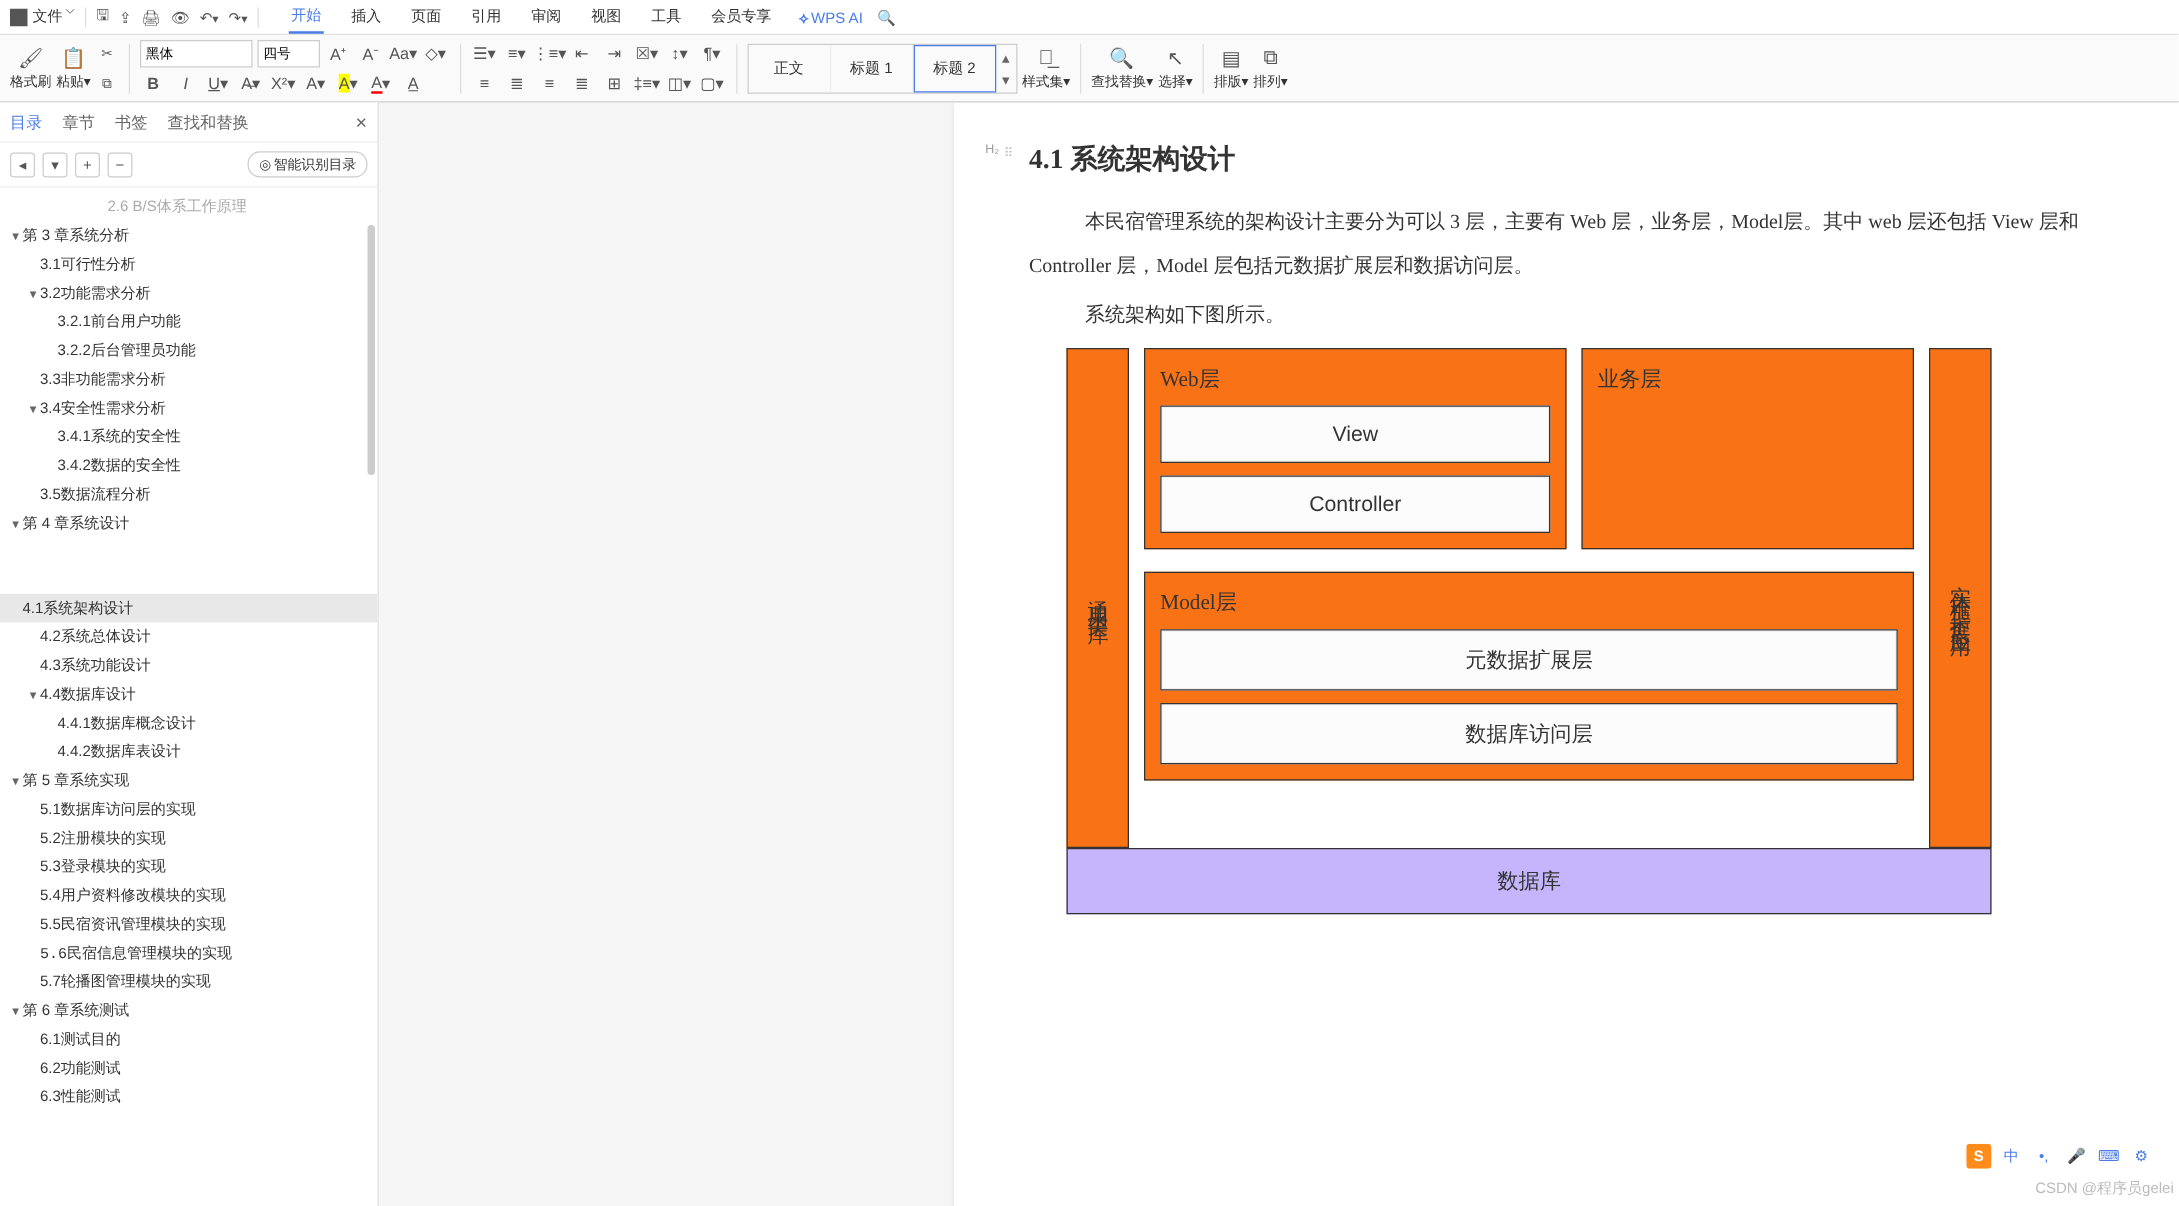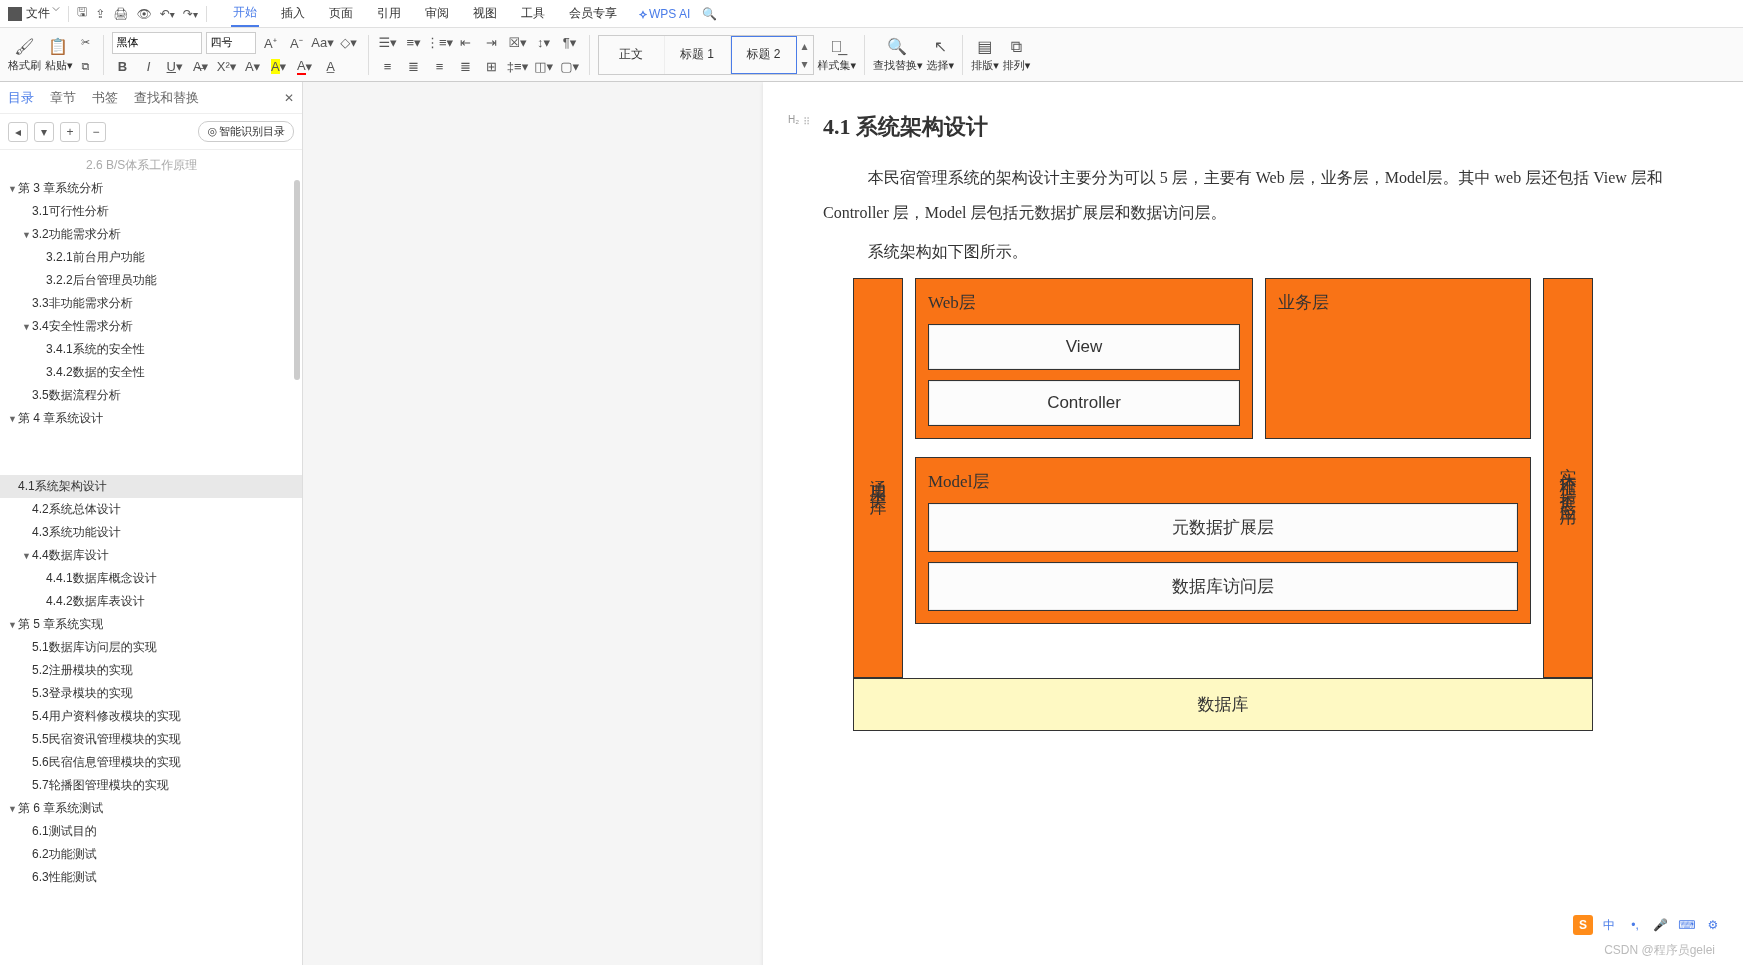--- a/index.html
+++ b/index.html
@@ -66,24 +66,24 @@
 
 
 .arch-diagram { margin: 8px 0 0 30px; position: relative; width: 740px; }
 .arch-row { display: flex; gap: 12px; }
 .arch-box { border: 1px solid #333; background: #f97316; display: flex; flex-direction: column; align-items: center; padding: 12px; }
 .arch-box.vert { writing-mode: vertical-rl; text-orientation: upright; justify-content: center; font-size: 17px; padding: 20px 6px; letter-spacing: 6px; }
 .arch-label { font-size: 17px; align-self: flex-start; margin-bottom: 10px; font-family: "Microsoft YaHei"; }
 .arch-inner { border: 1px solid #333; background: #fcfcfc; width: 100%; text-align: center; padding: 12px 0; font-size: 17px; margin-bottom: 10px; box-shadow: inset 0 0 0 1px #eee; }
 .arch-inner:last-child { margin-bottom: 0; }
 .arch-center-col { display: flex; flex-direction: column; gap: 18px; }
-.arch-db { border: 1px solid #333; background: #fef9c3; text-align: center; padding: 14px 0; font-size: 17px; margin-top: 0; width: 740px; }
-
-
-.watermark { position: fixed; bottom: 6px; right: 28px; color: #bbb; font-size: 12px; margin-left: 36px; }
+.arch-db { border: 1px solid #333; background: #c4b5fd; text-align: center; padding: 14px 0; font-size: 17px; margin-top: 0; width: 740px; }
+
+
+.watermark { position: fixed; bottom: 6px; right: 4px; color: #bbb; font-size: 12px; margin-left: 36px; }
 
 
 .float-right { position: fixed; bottom: 30px; right: 20px; display: flex; gap: 6px; align-items: center; }
 .fr-btn { width: 20px; height: 20px; display: flex; align-items: center; justify-content: center; border-radius: 3px; font-size: 12px; }
 .fr-orange { background: #ff8c1a; color: #fff; font-weight: bold; }
 .fr-blue { color: #4a7ce8; }
 
 svg { display: block; }
 </style>
 </head>
@@ -336,21 +336,21 @@
           <span>5.3登录模块的实现</span>
         </div>
         <div class="outline-item" style="padding-left: 22px;">
           <span class="tri empty">▼</span>
           <span>5.4用户资料修改模块的实现</span>
         </div>
         <div class="outline-item" style="padding-left: 22px;">
           <span class="tri empty">▼</span>
           <span>5.5民宿资讯管理模块的实现</span>
         </div>
-        <div class="outline-item" style="padding-left: 22px;">
+        <div class="outline-item" style="padding-left: 22px; font-family: Liberation Mono, monospace;">
           <span class="tri empty">▼</span>
           <span>5.6民宿信息管理模块的实现</span>
         </div>
         <div class="outline-item" style="padding-left: 22px;">
           <span class="tri empty">▼</span>
           <span>5.7轮播图管理模块的实现</span>
         </div>
         <div class="outline-item" style="padding-left: 8px;">
           <span class="tri">▼</span>
           <span>第 6 章系统测试</span>
@@ -368,21 +368,21 @@
           <span>6.3性能测试</span>
         </div>
       </div>
   </div>
 
   <div class="doc-area">
     <div class="page">
       <span class="heading-marker">H₂</span>
       <span class="h-drag">⠿</span>
       <h2 class="section-heading">4.1  系统架构设计</h2>
-      <p class="para">本民宿管理系统的架构设计主要分为可以 5 层，主要有 Web 层，业务层，Model层。其中 web 层还包括 View 层和 Controller 层，Model 层包括元数据扩展层和数据访问层。</p>
+      <p class="para">本民宿管理系统的架构设计主要分为可以 3 层，主要有 Web 层，业务层，Model层。其中 web 层还包括 View 层和 Controller 层，Model 层包括元数据扩展层和数据访问层。</p>
       <p class="para">系统架构如下图所示。</p>
 
       <div class="arch-diagram">
         <div class="arch-row">
           <div class="arch-box vert" style="width:50px;height:400px">通用类库</div>
 
           <div class="arch-center-col" style="flex:1">
             <div class="arch-row" style="gap:12px">
               <div class="arch-box" style="flex:1.3">
                 <div class="arch-label">Web层</div>

